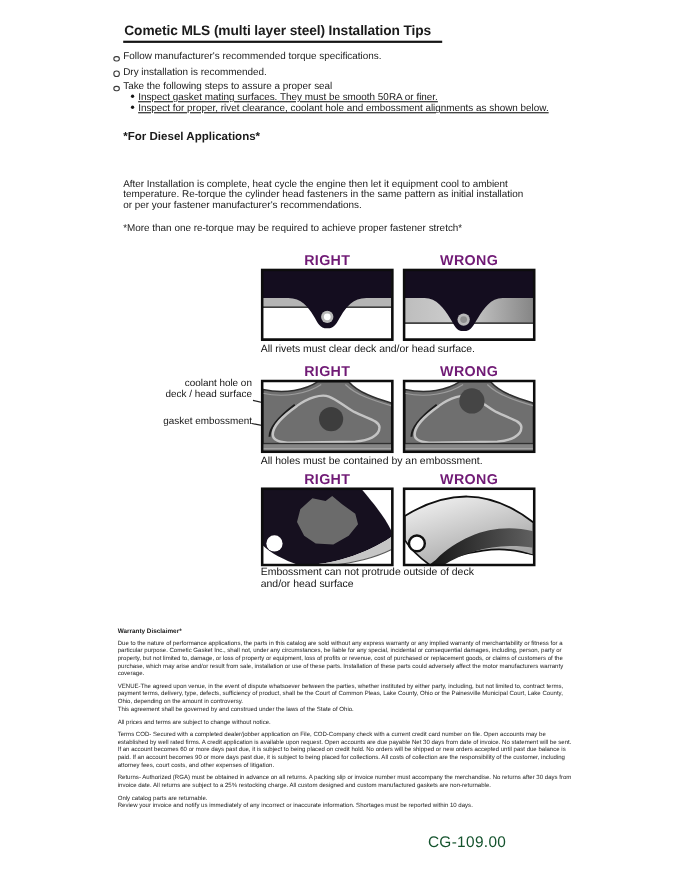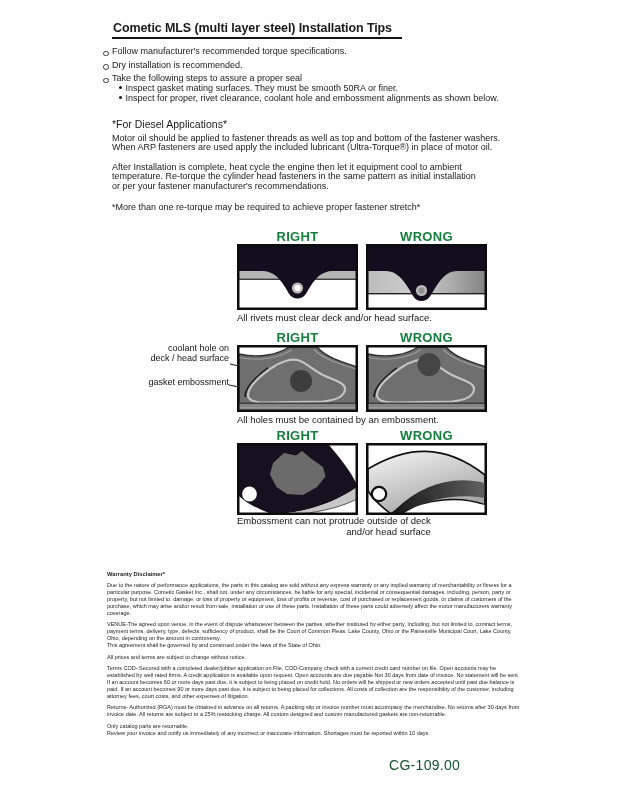--- a/index.html
+++ b/index.html
@@ -11,31 +11,31 @@
 
   
   .title {
     left:112px; top:21px; font-size:12.5px; font-weight:bold; letter-spacing:-0.1px;
     border-bottom:2px solid #141414; padding:0 10px 2px 1px; white-space:nowrap;
   }
   .bullets { left:103px; top:43px; font-size:9px; }
   .bullets .row { display:flex; align-items:flex-end; height:13.4px; white-space:nowrap; }
   .odot { display:inline-block; width:3.6px; height:3.6px; border:1px solid #3a3a3a; border-radius:50%; margin:2.6px 3.4px 0 0; flex:none; }
   .subbullets { left:119px; top:83px; font-size:9px; }
-  .subbullets .row { display:flex; align-items:flex-start; height:10.3px; white-space:nowrap; }
+  .subbullets .row { display:flex; align-items:flex-start; height:10.3px; white-space:nowrap;text-decoration:underline; }
   .fdot { display:inline-block; width:3.4px; height:3.4px; background:#161616; border-radius:50%; margin:2.8px 3.2px 0 0; flex:none; }
 
-  .diesel-heading { left:112px; top:118px; font-size:10.5px; font-weight:normal;text-align:center; }
+  .diesel-heading { left:112px; top:118px; font-size:10.5px; font-weight:bold;text-align:center; }
   .para { left:112px; font-size:9px; white-space:nowrap; }
   .para1 { top:134px; line-height:8.9px; }
   .para2 { top:163px; line-height:9.4px; }
   .note  { top:202px; }
 
   
-  .dg-label { width:121px; text-align:center; font-size:13px; font-weight:bold; letter-spacing:0.3px; color:#15803d; }
+  .dg-label { width:121px; text-align:center; font-size:13px; font-weight:bold; letter-spacing:0.3px; color:#701a75; }
   .panel { width:121px; }
   .caption { left:237px; font-size:9.5px; color:#141414; white-space:nowrap; }
   .cap3 { line-height:10.6px; }
   .ann { width:121px; text-align:right; font-size:9px; line-height:10.2px; color:#141414; }
 
   
   .disclaimer { left:107px; top:571px; width:414px; color:#232323; }
   .disclaimer .dh { font-size:5.8px; font-weight:bold; margin:0 0 5.4px 0; }
   .disclaimer p { font-size:5.5px; line-height:6.8px; margin:0 0 5px 0; }
   .disclaimer p.tight { margin-bottom:0; }
@@ -69,24 +69,20 @@
         <span class="fdot"></span>
         <span>Inspect gasket mating surfaces.  They must be smooth 50RA or finer.</span>
       </div>
     <div class="row">
         <span class="fdot"></span>
         <span>Inspect for proper, rivet clearance, coolant hole and embossment alignments as shown below.</span>
       </div>
   </div>
 
   <div class="abs diesel-heading">*For Diesel Applications*</div>
-  <div class="abs para para1">
-    <div>Motor oil should be applied to fastener threads as well as top and bottom of the fastener washers.</div>
-    <div>When ARP fasteners are used apply the included lubricant (Ultra-Torque®) in place of motor oil.</div>
-  </div>
   <div class="abs para para2">
     <div>After Installation is complete, heat cycle the engine then let it equipment cool to ambient</div>
     <div>temperature. Re-torque the cylinder head fasteners in the same pattern as initial installation</div>
     <div>or per your fastener manufacturer's recommendations.</div>
   </div>
   <div class="abs para note">*More than one re-torque may be required to achieve proper fastener stretch*</div>
 
   <div class="abs dg-label" style="left:237px; top:229px;">RIGHT</div>
   <div class="abs dg-label" style="left:366px; top:229px;">WRONG</div>
 
@@ -192,21 +188,21 @@
         </linearGradient>
       </defs>
       <rect x="0" y="0" width="121" height="72" fill="#ffffff"></rect>
       <path d="M2,26 C40,3 78,0 119,32 L119,62 C90,51 56,58 28,70.9 L25,70.9 C15,63.5 7,56 2,48 Z" fill="url(#g3)" stroke="#101010" stroke-width="1.6"></path>
       <path d="M119,40 C86,32 55,42 30,66 C27,68.5 25,69.8 23,70.9 L37,70.9 C60,56 90,50 119,55 Z" fill="url(#g4)"></path>
       <path d="M119,62 C96,56 68,61 46,70.9 L119,70.9 Z" fill="#ffffff"></path>
       <circle cx="13" cy="51" r="7.2" fill="#ffffff" stroke="#101010" stroke-width="2.2"></circle>
       <rect x="1.25" y="1.25" width="118.5" height="69.5" fill="none" stroke="#0d0d0d" stroke-width="2.5"></rect>
     </svg>
   </div>
-  <div class="abs caption cap3" style="top:516px;text-align:right;">
+  <div class="abs caption cap3" style="top:516px;">
     <div>Embossment can not protrude outside of deck</div>
     <div>and/or head surface</div>
   </div>
 
   <div class="abs disclaimer">
     <div class="dh">Warranty Disclaimer*</div>
     <p>Due to the nature of performance applications, the parts in this catalog are sold without any express warranty or any implied warranty of merchantability or fitness for a particular purpose.  Cometic Gasket Inc., shall not, under any circumstances, be liable for any special, incidental or consequential damages, including, person, party or property, but not limited to, damage, or loss of property or equipment, loss of profits or revenue, cost of purchased or replacement goods, or claims of customers of the purchase, which may arise and/or result from sale, installation or use of these parts.  Installation of these parts could adversely affect the motor manufacturers warranty coverage.</p>
     <p class="tight">VENUE-The agreed upon venue, in the event of dispute whatsoever between the parties, whether instituted by either party, including, but not limited to, contract terms, payment terms, delivery, type, defects, sufficiency of product, shall be the Court of Common Pleas, Lake County, Ohio or the Painesville Municipal Court, Lake County, Ohio, depending on the amount in controversy.</p>
     <p>This agreement shall be governed by and construed under the laws of the State of Ohio.</p>
     <p>All prices and terms are subject to change without notice.</p>

